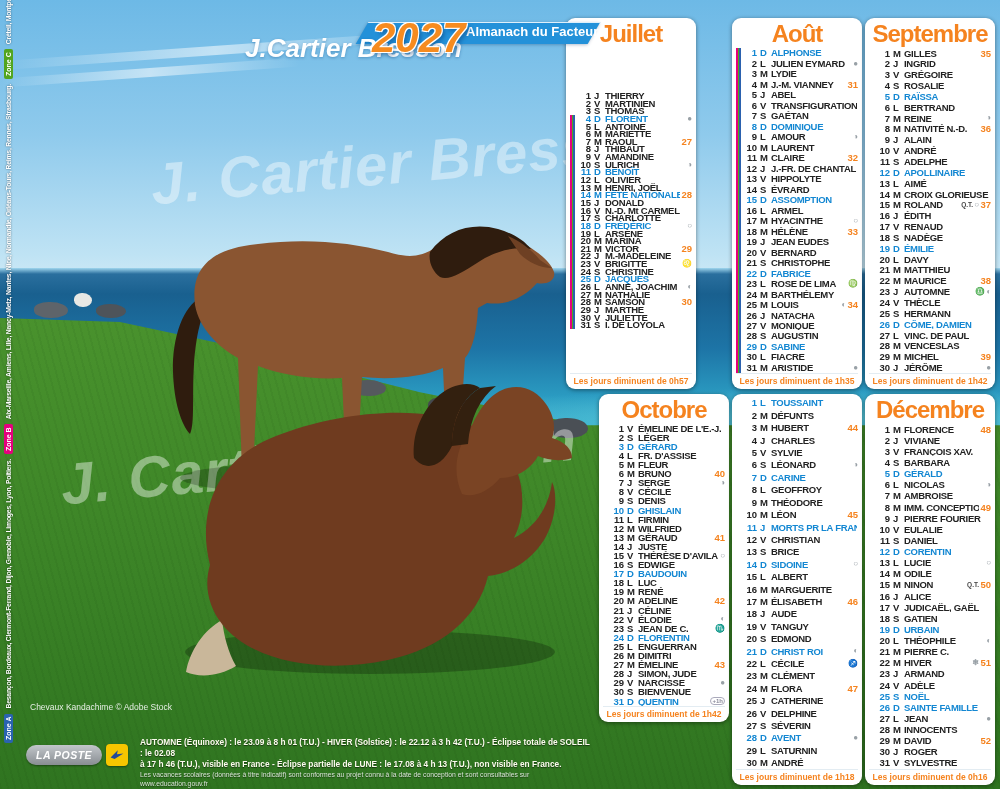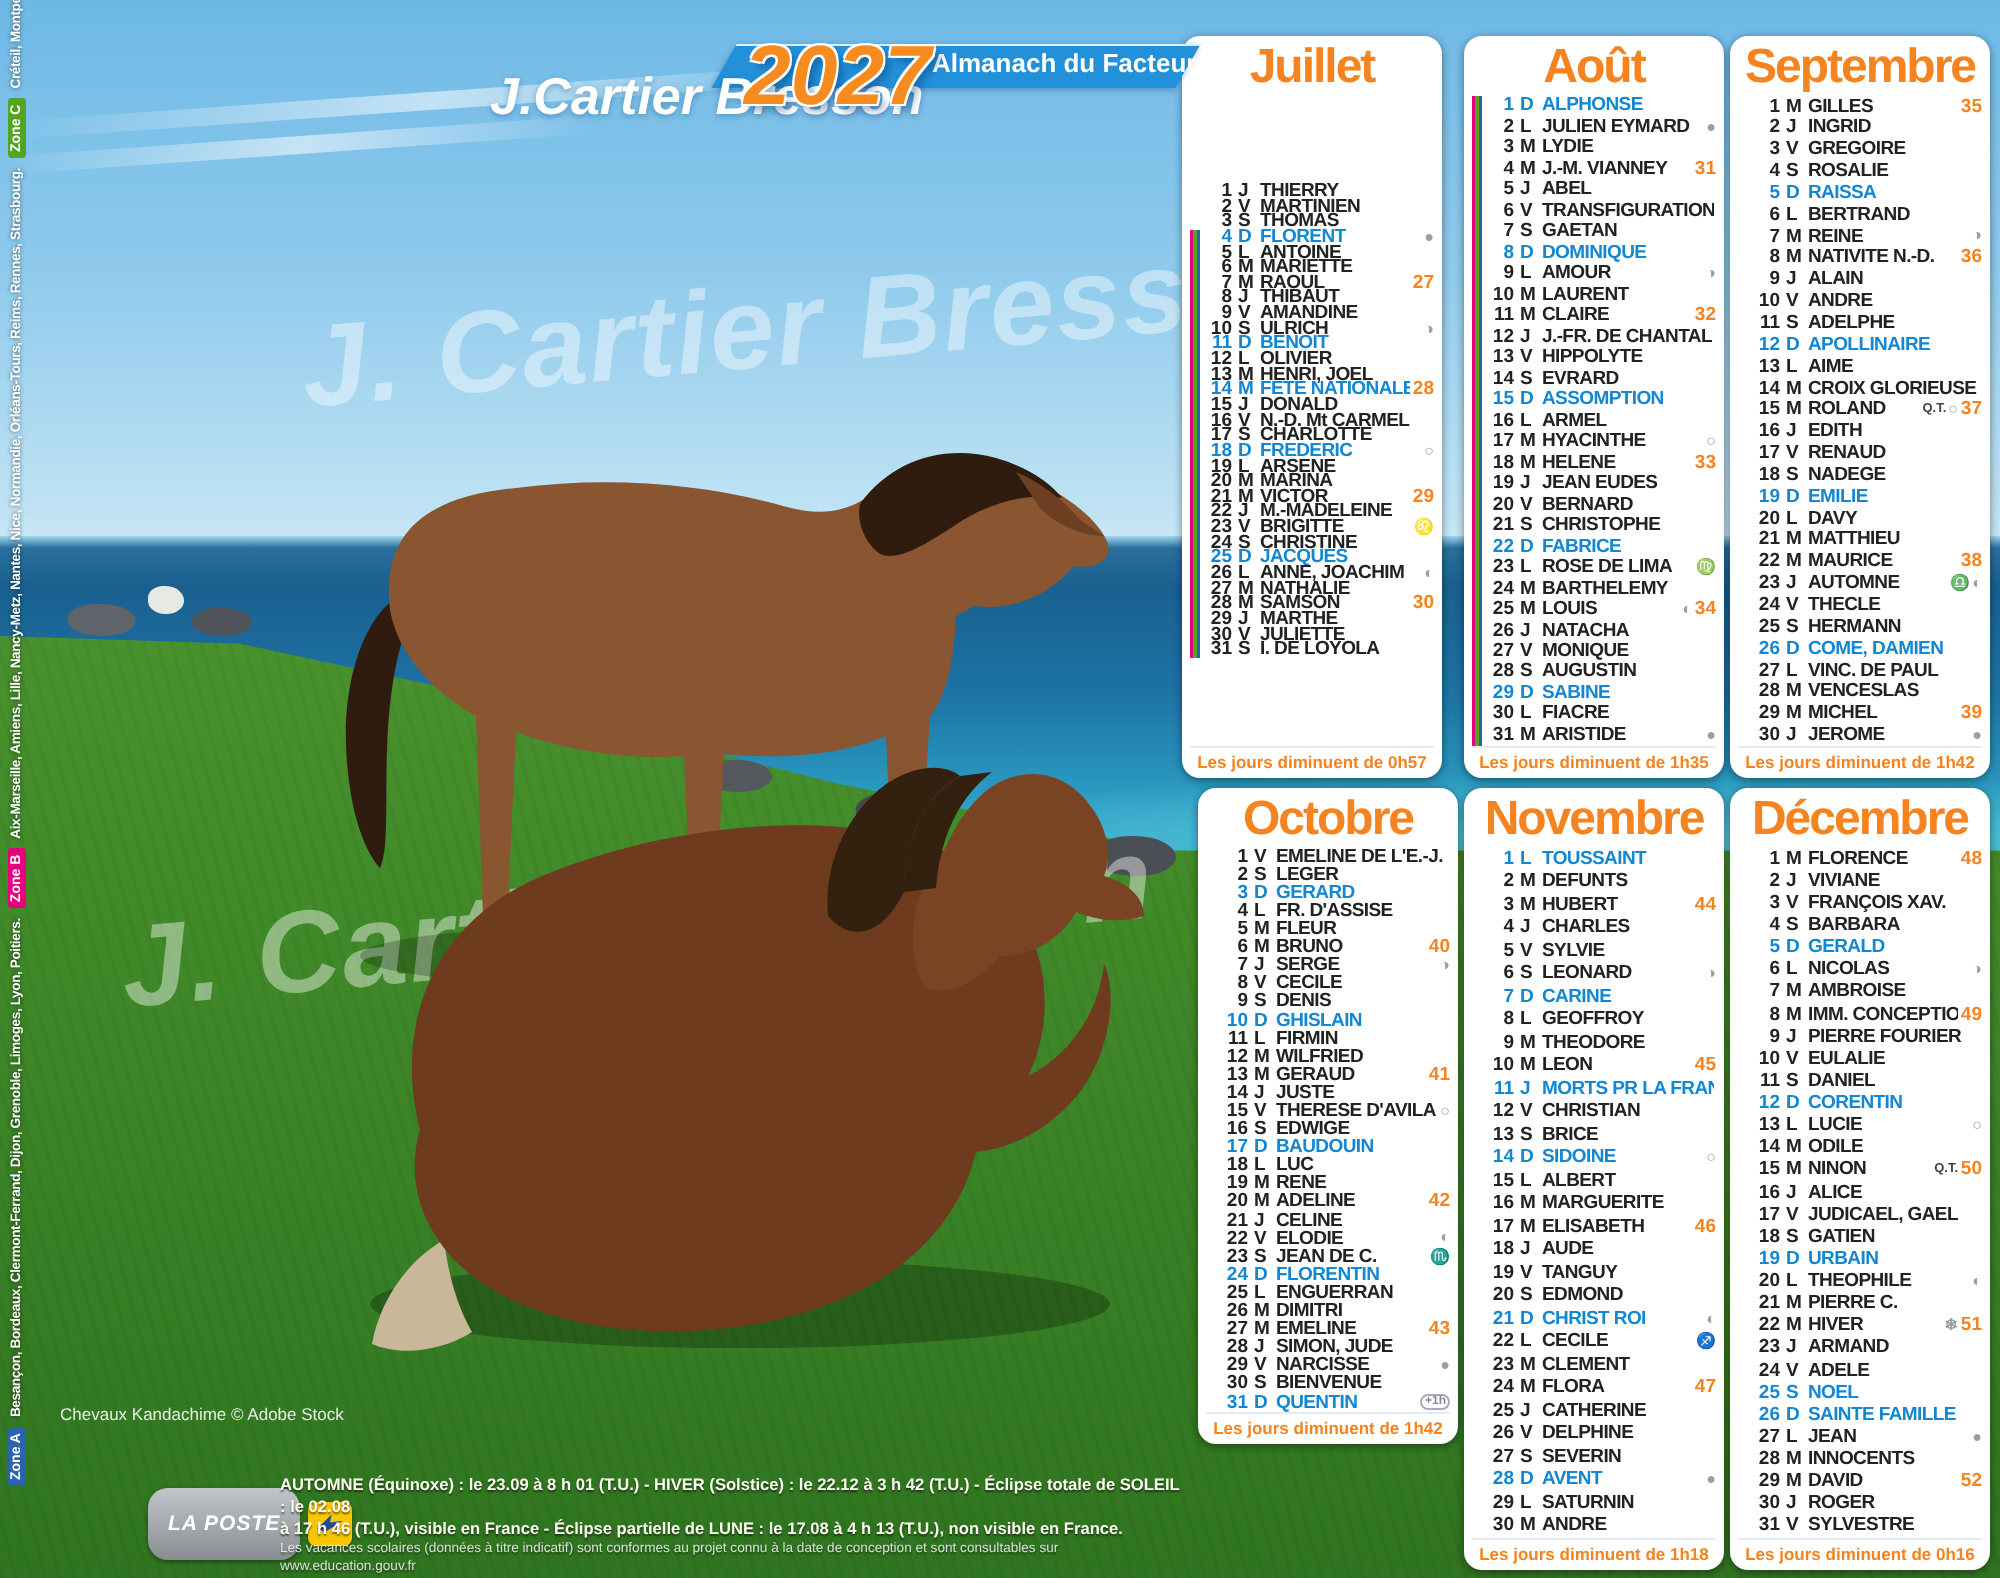--- a/index.html
+++ b/index.html
@@ -61,23 +61,23 @@
         border-top:1px solid #e3ecf2;padding:2px 0 1px;flex:none;}
   
   .zones-strip{position:absolute;left:0;top:789px;width:789px;height:16px;transform-origin:0 0;
         transform:rotate(-90deg);display:flex;align-items:center;gap:5px;padding-left:46px;
         z-index:8;pointer-events:none;white-space:nowrap;overflow:hidden;box-sizing:border-box;}
   .zbadge{font-size:7px;font-weight:bold;color:#fff;padding:1px 3px;border-radius:2px;flex:none;}
   .zcities{font-size:6.8px;font-weight:bold;color:#fff;text-shadow:0 0 2px rgba(0,0,0,.6);
         letter-spacing:-0.2px;flex:none;}
   
   .laposte{position:absolute;left:26px;top:744px;z-index:7;display:flex;align-items:center;}
-  .lp-pill{height:36px;background:linear-gradient(180deg,#c2c6ca,#888d92);border-radius:10px;
+  .lp-pill{height:20px;background:linear-gradient(180deg,#c2c6ca,#888d92);border-radius:10px;
         display:flex;align-items:center;padding:0 10px;font-style:italic;font-weight:bold;
-        color:#fff;font-size:10.5px;letter-spacing:.5px;box-shadow:0 1px 2px rgba(0,0,0,.4);margin-left:48px;}
+        color:#fff;font-size:10.5px;letter-spacing:.5px;box-shadow:0 1px 2px rgba(0,0,0,.4);}
   .lp-bird{width:22px;height:22px;background:#f7c600;border-radius:4px;margin-left:4px;flex:none;
         display:flex;align-items:center;justify-content:center;box-shadow:0 1px 2px rgba(0,0,0,.4);}
   .binfo{position:absolute;left:140px;top:737px;width:452px;z-index:7;color:#fdfdef;line-height:1.3;}
   .binfo .l{font-size:8.3px;font-weight:bold;text-shadow:0 1px 1px rgba(0,0,0,.55);}
   .binfo .s{font-size:6.8px;color:rgba(255,255,255,.82);margin-top:2px;font-weight:normal;
         text-shadow:0 1px 1px rgba(0,0,0,.45);}
 </style>
 </head>
 <body>
 
@@ -118,21 +118,21 @@
   <span class="caption">Chevaux Kandachime © Adobe Stock</span>
 
   <div class="hdr">
     <div class="ribbon"></div>
     <span class="author">J.Cartier Bresson</span>
     <span class="brand">Almanach du Facteur</span>
     <span class="year">2027</span>
   </div>
 
   <div id="months">
-      <div class="month-card" style="left: 591px; top: 18px; height: 371px; gap: 44px;">
+      <div class="month-card" style="left: 566px; top: 18px; height: 371px; gap: 44px;">
         <div class="mtitle">Juillet</div>
         <div class="days">
           <div class="day">
             <span class="num">1</span>
             <span class="wd">J</span>
             <span class="nm">THIERRY</span>
             <span class="right"></span>
           </div>
           <div class="day">
             <span class="num">2</span>
@@ -1016,21 +1016,20 @@
             <span class="wd">D</span>
             <span class="nm">QUENTIN</span>
             <span class="right">
               <span class="zod z-clock">+1h</span>
             </span>
           </div>
         </div>
         <div class="mnote">Les jours diminuent de 1h42</div>
       </div>
       <div class="month-card" style="left: 732px; top: 394px; height: 391px;">
-        <div class="mtitle">Novembre</div>
         <div class="days">
           <div class="day blue">
             <span class="num">1</span>
             <span class="wd">L</span>
             <span class="nm">TOUSSAINT</span>
             <span class="right"></span>
           </div>
           <div class="day">
             <span class="num">2</span>
             <span class="wd">M</span>

